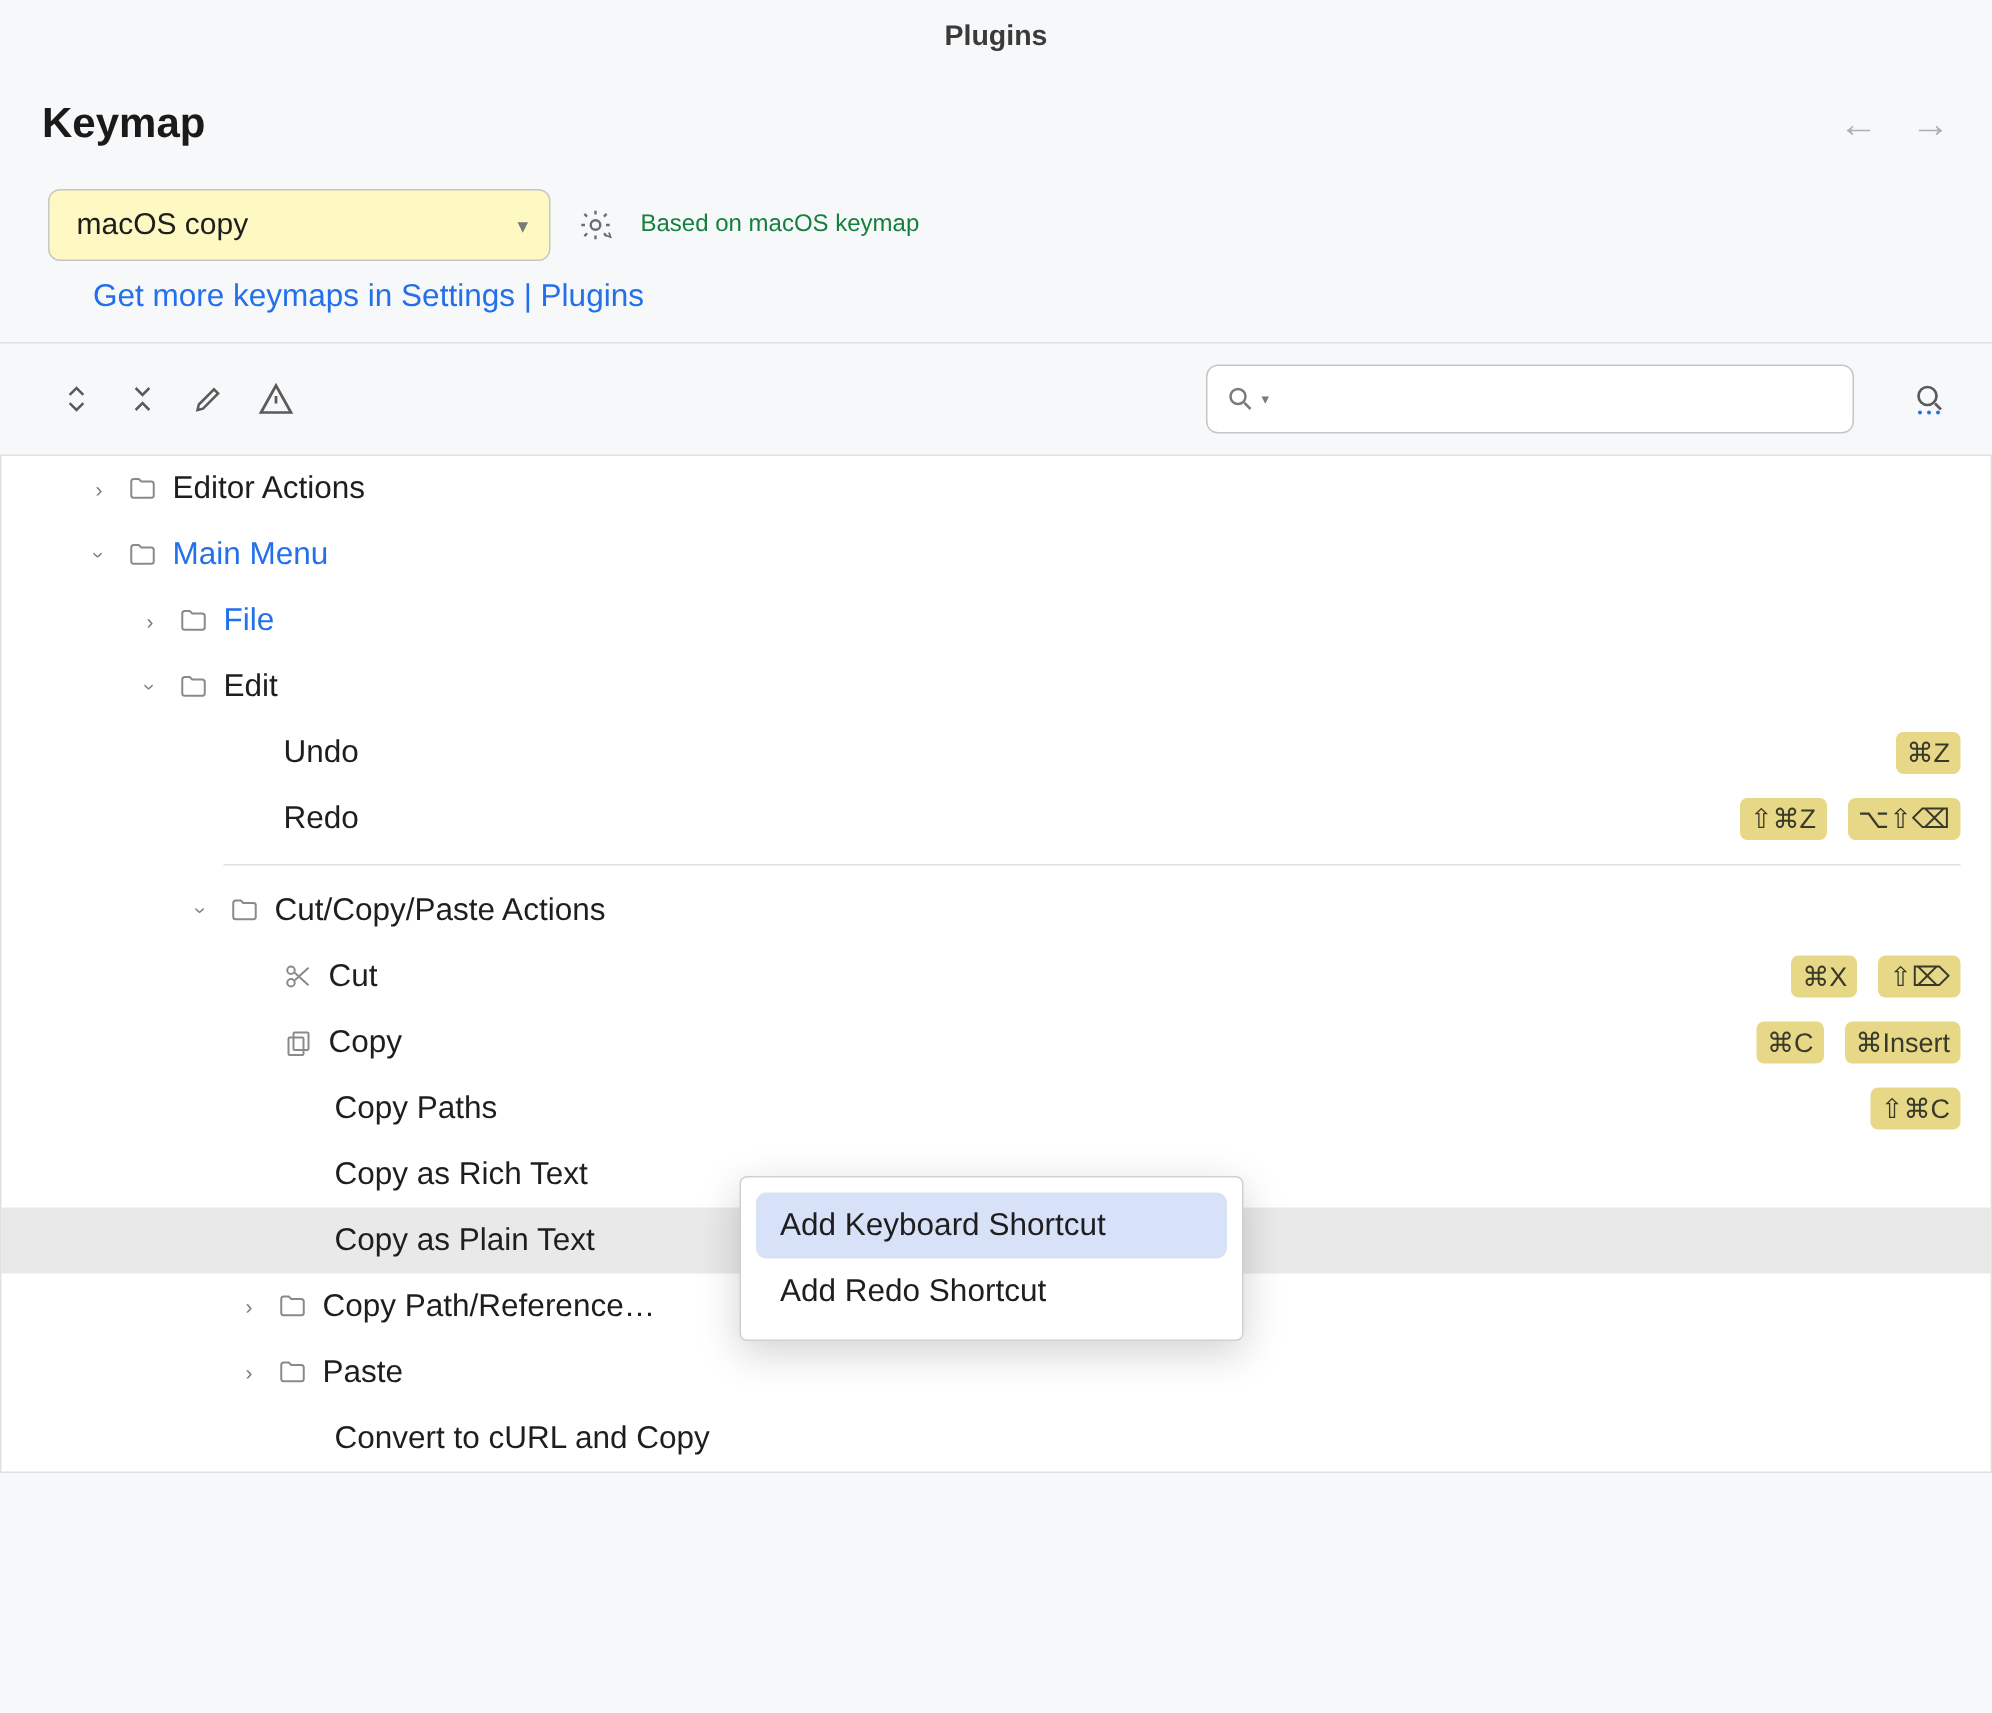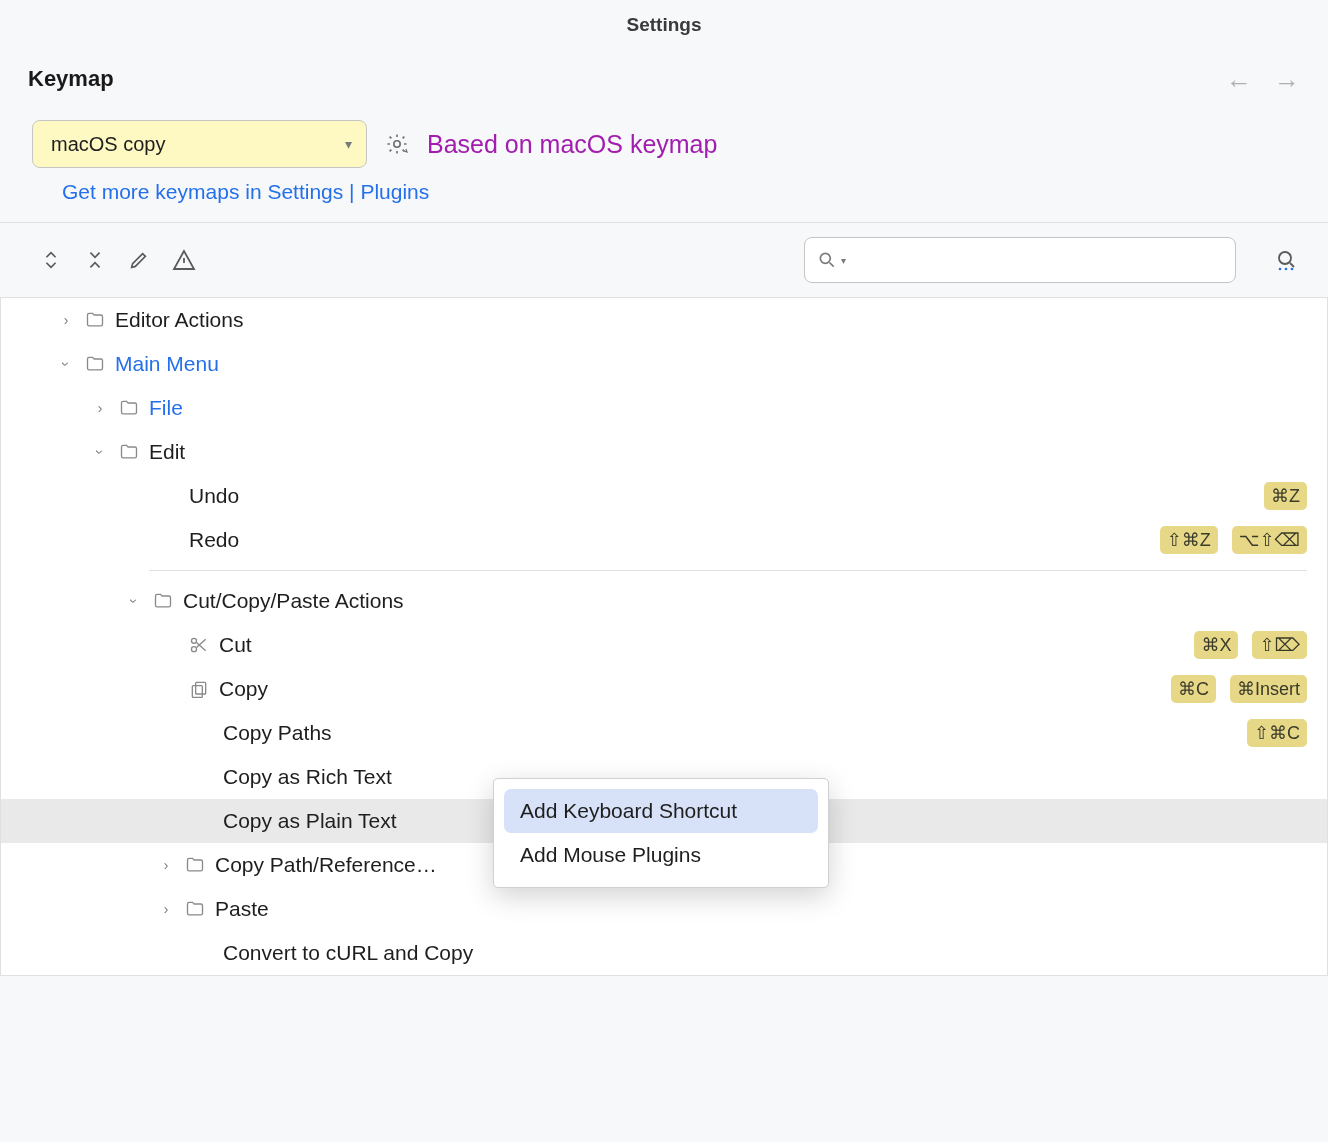--- a/index.html
+++ b/index.html
@@ -20,21 +20,21 @@
     color: #3a3a3a;
   }
   .section-header {
     display: flex;
     align-items: center;
     justify-content: space-between;
     padding: 18px 28px 8px 28px;
   }
   .section-title {
     font-weight: 700;
-    font-size: 22px;
+    font-size: 28px;
     color: #1a1a1a;
   }
   .nav-arrows { display: flex; gap: 22px; color: #b0b0b0; }
   .nav-arrows .arrow { font-size: 26px; line-height: 1; cursor: default; }
   .keymap-row1 {
     display: flex;
     align-items: center;
     gap: 18px;
     padding: 20px 28px 2px 32px;
   }
@@ -46,21 +46,21 @@
     height: 48px;
     background: #fef9c3;
     border: 1.5px solid #c6c6c6;
     border-radius: 8px;
     padding: 0 14px 0 18px;
     font-size: 20px;
     cursor: pointer;
   }
   .chevron-down { color: #7a7a7a; font-size: 14px; }
   .gear-btn { color: #6e6e6e; display: flex; align-items: center; }
-  .based-on { color: #a21caf; font-size: 25px; }
+  .based-on { color: #15803d; font-size: 16px; }
   .link-row {
     padding: 10px 28px 18px 30px;
     font-size: 21px;
     color: #2470ea;
     margin-left: 32px;
   }
   .link-row a { color: #2470ea; text-decoration: none; }
   .toolbar {
     display: flex;
     align-items: center;
@@ -175,21 +175,21 @@
     cursor: pointer;
   }
   .ctx-item.hover {
     background: #d7e1f8;
   }
   svg { display: block; }
 </style>
 </head>
 <body>
 
-<div class="title-bar">Settings</div>
+<div class="title-bar">Plugins</div>
 
 <div class="section-header">
   <div class="section-title">Keymap</div>
   <div class="nav-arrows">
     <span class="arrow">←</span>
     <span class="arrow">→</span>
   </div>
 </div>
 
 <div class="keymap-row1">
@@ -417,16 +417,16 @@
   </div>
 
   <div class="row indent-5b">
     <div class="label-area">
       <span>Convert to cURL and Copy</span>
     </div>
   </div>
 
   <div class="context-menu">
     <div class="ctx-item hover">Add Keyboard Shortcut</div>
-    <div class="ctx-item">Add Mouse Plugins</div>
+    <div class="ctx-item">Add Redo Shortcut</div>
   </div>
 
 </div>
 
 </body></html>

